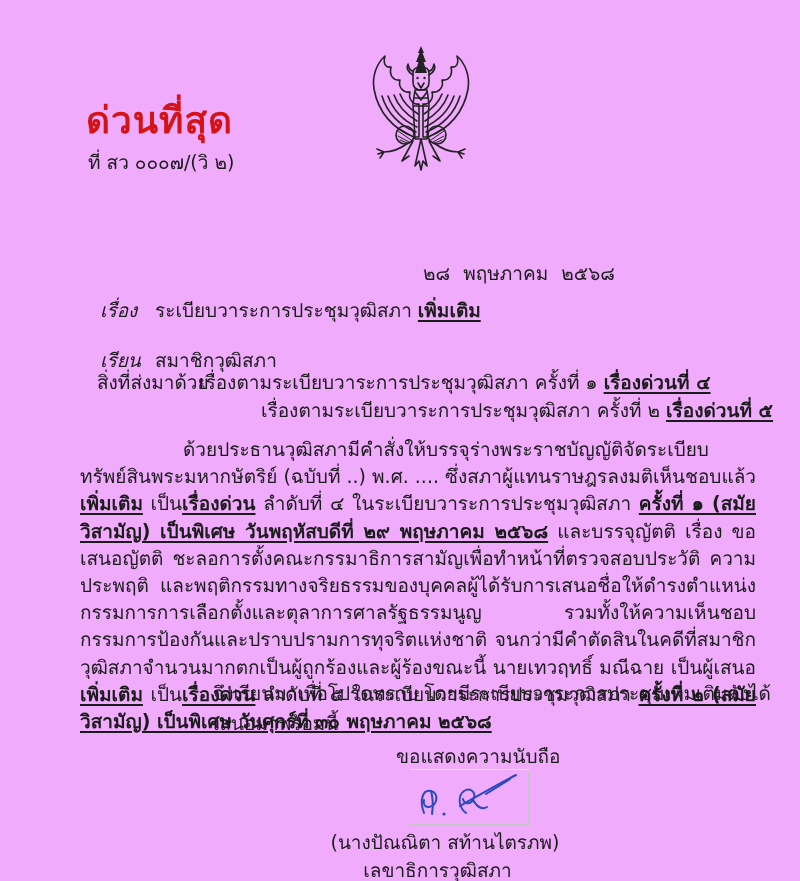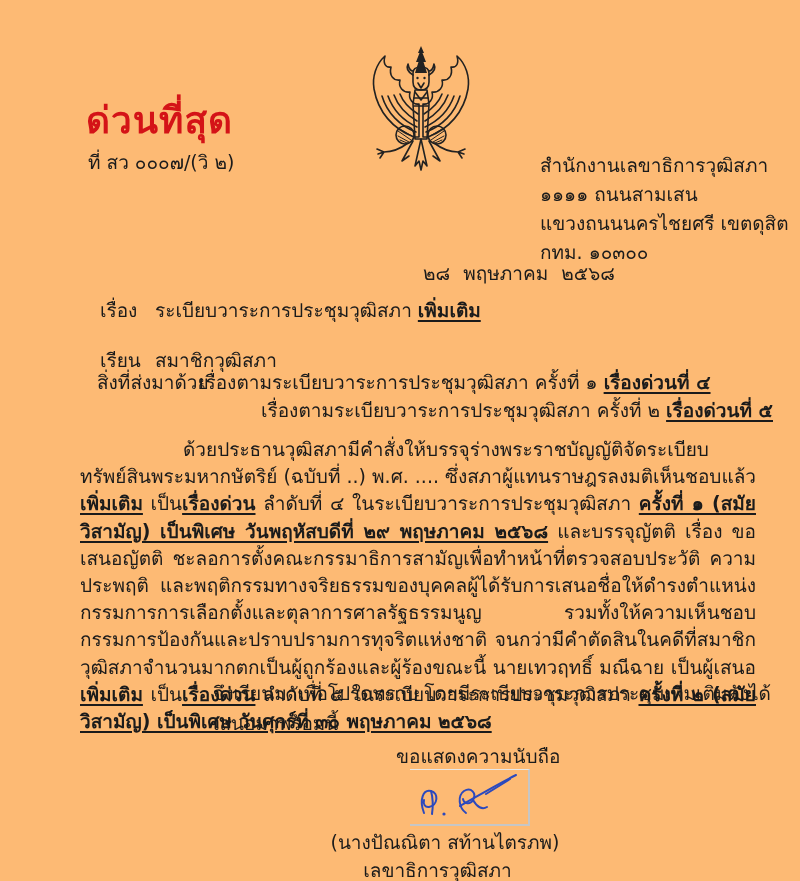--- a/index.html
+++ b/index.html
@@ -1,27 +1,27 @@
 <!DOCTYPE html>
 <html><head>
 <meta charset="utf-8">
 <style>
   html,body { margin:0; padding:0; background:#ffffff; }
   .page {
-    position:relative; width:800px; height:881px; background:#fdba74;
+    position:relative; width:800px; height:881px; background:#f0abfc;
     font-family:"DejaVu Sans", sans-serif; color:#1b1b1b; font-size:19px;
     overflow:hidden;
   }
   .abs { position:absolute; }
   .urgency { left:86px; top:90px; font-size:37px; font-weight:bold; color:#d41317; letter-spacing:1px; }
   .docnum { left:88px; top:147px; }
   .emblem { left:362px; top:44px; }
   .addr { left:540px; top:151px; line-height:29px; }
   .date { left:423px; top:258px; word-spacing:7px;text-align:right; }
-  .row .lab { display:inline-block; width:55px; }
+  .row .lab { display:inline-block; width:55px;font-style:italic; }
   .subject-row { left:100px; top:295px; }
   .to-row { left:100px; top:345px; }
   .attach-label { left:97px; top:367px; }
   .attach-1 { left:199px; top:367px; }
   .attach-2 { left:221px; top:395px;margin-left:40px; }
   .body-par {
     left:72px; top:428px; width:676px; line-height:27.2px;
     text-indent:103px; text-align:justify; margin:8px;
   }
   .em { font-weight:700; text-decoration:underline; text-decoration-thickness:1.6px; text-underline-offset:3px; }
@@ -70,26 +70,20 @@
         <path d="M82 87 L69 96 M82 92 L71 98 M80 96 L73 99 M80 85 L68 92" stroke-width="1"></path>
         <path d="M46 99 C38 105 30 108 22 108 M22 108 L15 105 M22 108 L16 110 M22 108 L18 114"></path>
         <path d="M72 99 C80 105 88 108 96 108 M96 108 L103 105 M96 108 L102 110 M96 108 L100 114"></path>
         <path d="M59 95 L53 122 L57 117 L59 126 L61 117 L65 122 Z"></path>
         <path d="M51 97 L40 117 L47 112"></path>
         <path d="M67 97 L78 117 L71 112"></path>
       </g>
     </svg>
   </div>
 
-  <div class="abs addr">
-    <div>สำนักงานเลขาธิการวุฒิสภา</div>
-    <div>๑๑๑๑ ถนนสามเสน</div>
-    <div>แขวงถนนนครไชยศรี เขตดุสิต</div>
-    <div>กทม. ๑๐๓๐๐</div>
-  </div>
 
   <div class="abs date">๒๘ พฤษภาคม ๒๕๖๘</div>
 
   <div class="abs row subject-row">
     <span class="lab">เรื่อง</span><span><span>ระเบียบวาระการประชุมวุฒิสภา </span><span class="em">เพิ่มเติม</span></span>
   </div>
 
   <div class="abs row to-row">
     <span class="lab">เรียน</span><span>สมาชิกวุฒิสภา</span>
   </div>

